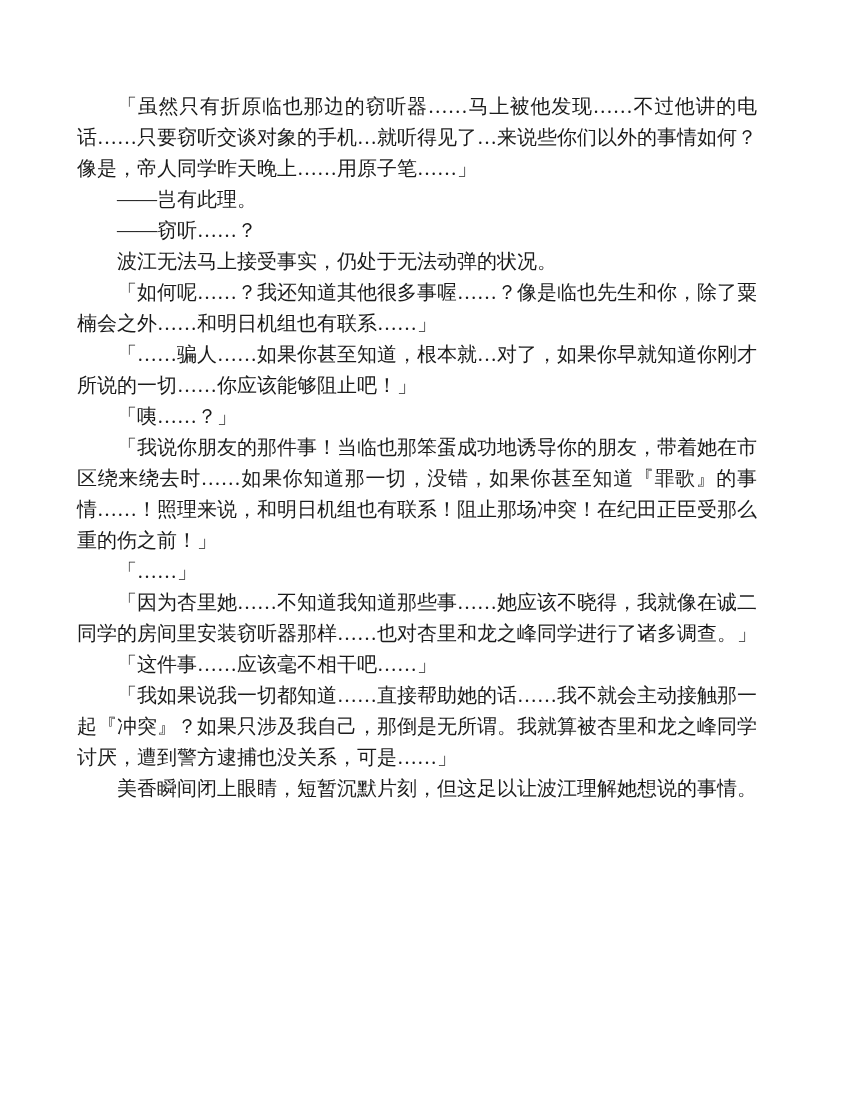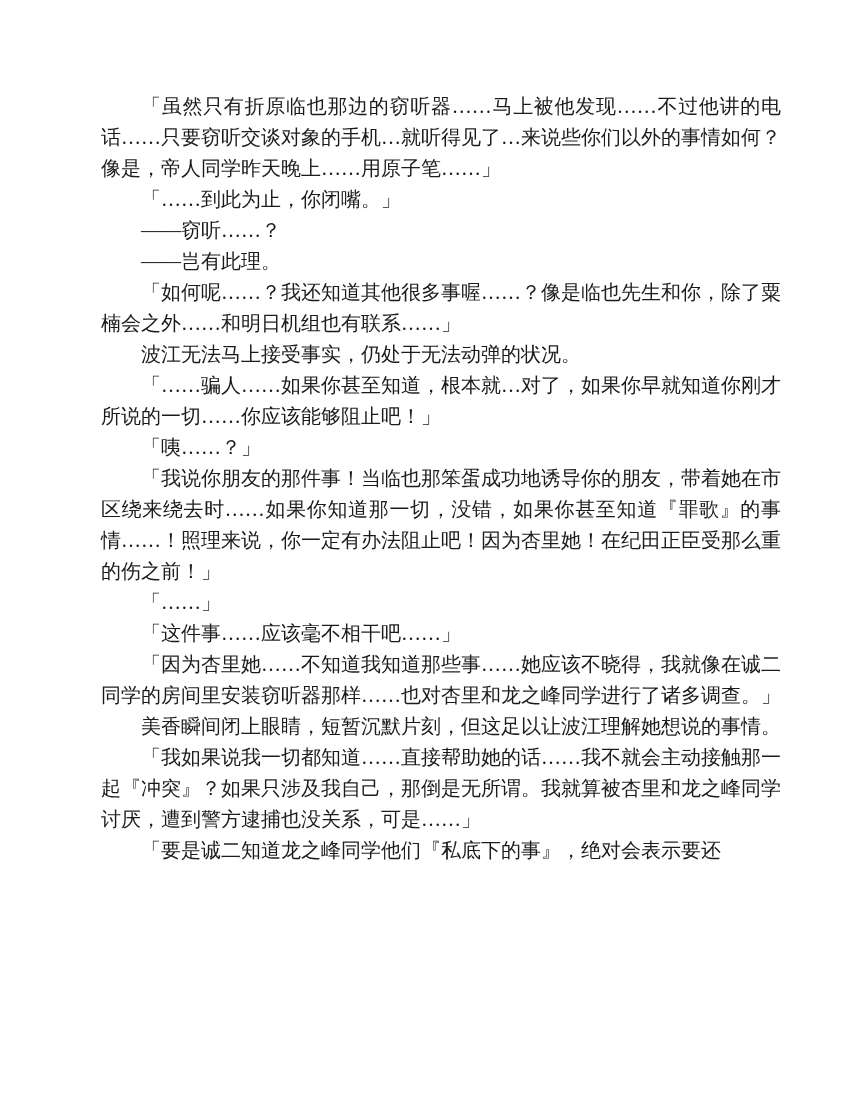--- a/index.html
+++ b/index.html
@@ -9,21 +9,21 @@
   }
   .page {
     position: relative;
     width: 850px;
     height: 1100px;
     background: #ffffff;
     overflow: hidden;
   }
   .text-block {
     position: absolute;
-    left: 101px;
+    left: 77px;
     top: 91px;
     width: 680px;
     font-family: "Liberation Serif", "DejaVu Serif", serif;
     font-size: 20px;
     line-height: 31px;
     color: #1b1b1b;
     text-align: justify;
   }
   .text-block p {
     margin: 0;
@@ -31,28 +31,26 @@
     text-indent: 2em;
     word-break: break-all;
   }
 </style>
 </head>
 <body>
 
 <div class="page">
   <div class="text-block">
     <p>「虽然只有折原临也那边的窃听器……马上被他发现……不过他讲的电话……只要窃听交谈对象的手机…就听得见了…来说些你们以外的事情如何？像是，帝人同学昨天晚上……用原子笔……」</p>
-    <p>「……到此为止，你闭嘴。」</p>
+    <p>——岂有此理。</p>
     <p>——窃听……？</p>
-    <p>——岂有此理。</p>
+    <p>波江无法马上接受事实，仍处于无法动弹的状况。</p>
     <p>「如何呢……？我还知道其他很多事喔……？像是临也先生和你，除了粟楠会之外……和明日机组也有联系……」</p>
-    <p>波江无法马上接受事实，仍处于无法动弹的状况。</p>
     <p>「……骗人……如果你甚至知道，根本就…对了，如果你早就知道你刚才所说的一切……你应该能够阻止吧！」</p>
     <p>「咦……？」</p>
-    <p>「我说你朋友的那件事！当临也那笨蛋成功地诱导你的朋友，带着她在市区绕来绕去时……如果你知道那一切，没错，如果你甚至知道『罪歌』的事情……！照理来说，你一定有办法阻止吧！因为杏里她！在纪田正臣受那么重的伤之前！」</p>
+    <p>「我说你朋友的那件事！当临也那笨蛋成功地诱导你的朋友，带着她在市区绕来绕去时……如果你知道那一切，没错，如果你甚至知道『罪歌』的事情……！照理来说，和明日机组也有联系！阻止那场冲突！在纪田正臣受那么重的伤之前！」</p>
     <p>「……」</p>
+    <p>「因为杏里她……不知道我知道那些事……她应该不晓得，我就像在诚二同学的房间里安装窃听器那样……也对杏里和龙之峰同学进行了诸多调查。」</p>
     <p>「这件事……应该毫不相干吧……」</p>
-    <p>「因为杏里她……不知道我知道那些事……她应该不晓得，我就像在诚二同学的房间里安装窃听器那样……也对杏里和龙之峰同学进行了诸多调查。」</p>
+    <p>「我如果说我一切都知道……直接帮助她的话……我不就会主动接触那一起『冲突』？如果只涉及我自己，那倒是无所谓。我就算被杏里和龙之峰同学讨厌，遭到警方逮捕也没关系，可是……」</p>
     <p>美香瞬间闭上眼睛，短暂沉默片刻，但这足以让波江理解她想说的事情。</p>
-    <p>「我如果说我一切都知道……直接帮助她的话……我不就会主动接触那一起『冲突』？如果只涉及我自己，那倒是无所谓。我就算被杏里和龙之峰同学讨厌，遭到警方逮捕也没关系，可是……」</p>
-    <p>「要是诚二知道龙之峰同学他们『私底下的事』，绝对会表示要还</p>
   </div>
 </div>
 
 </body></html>

